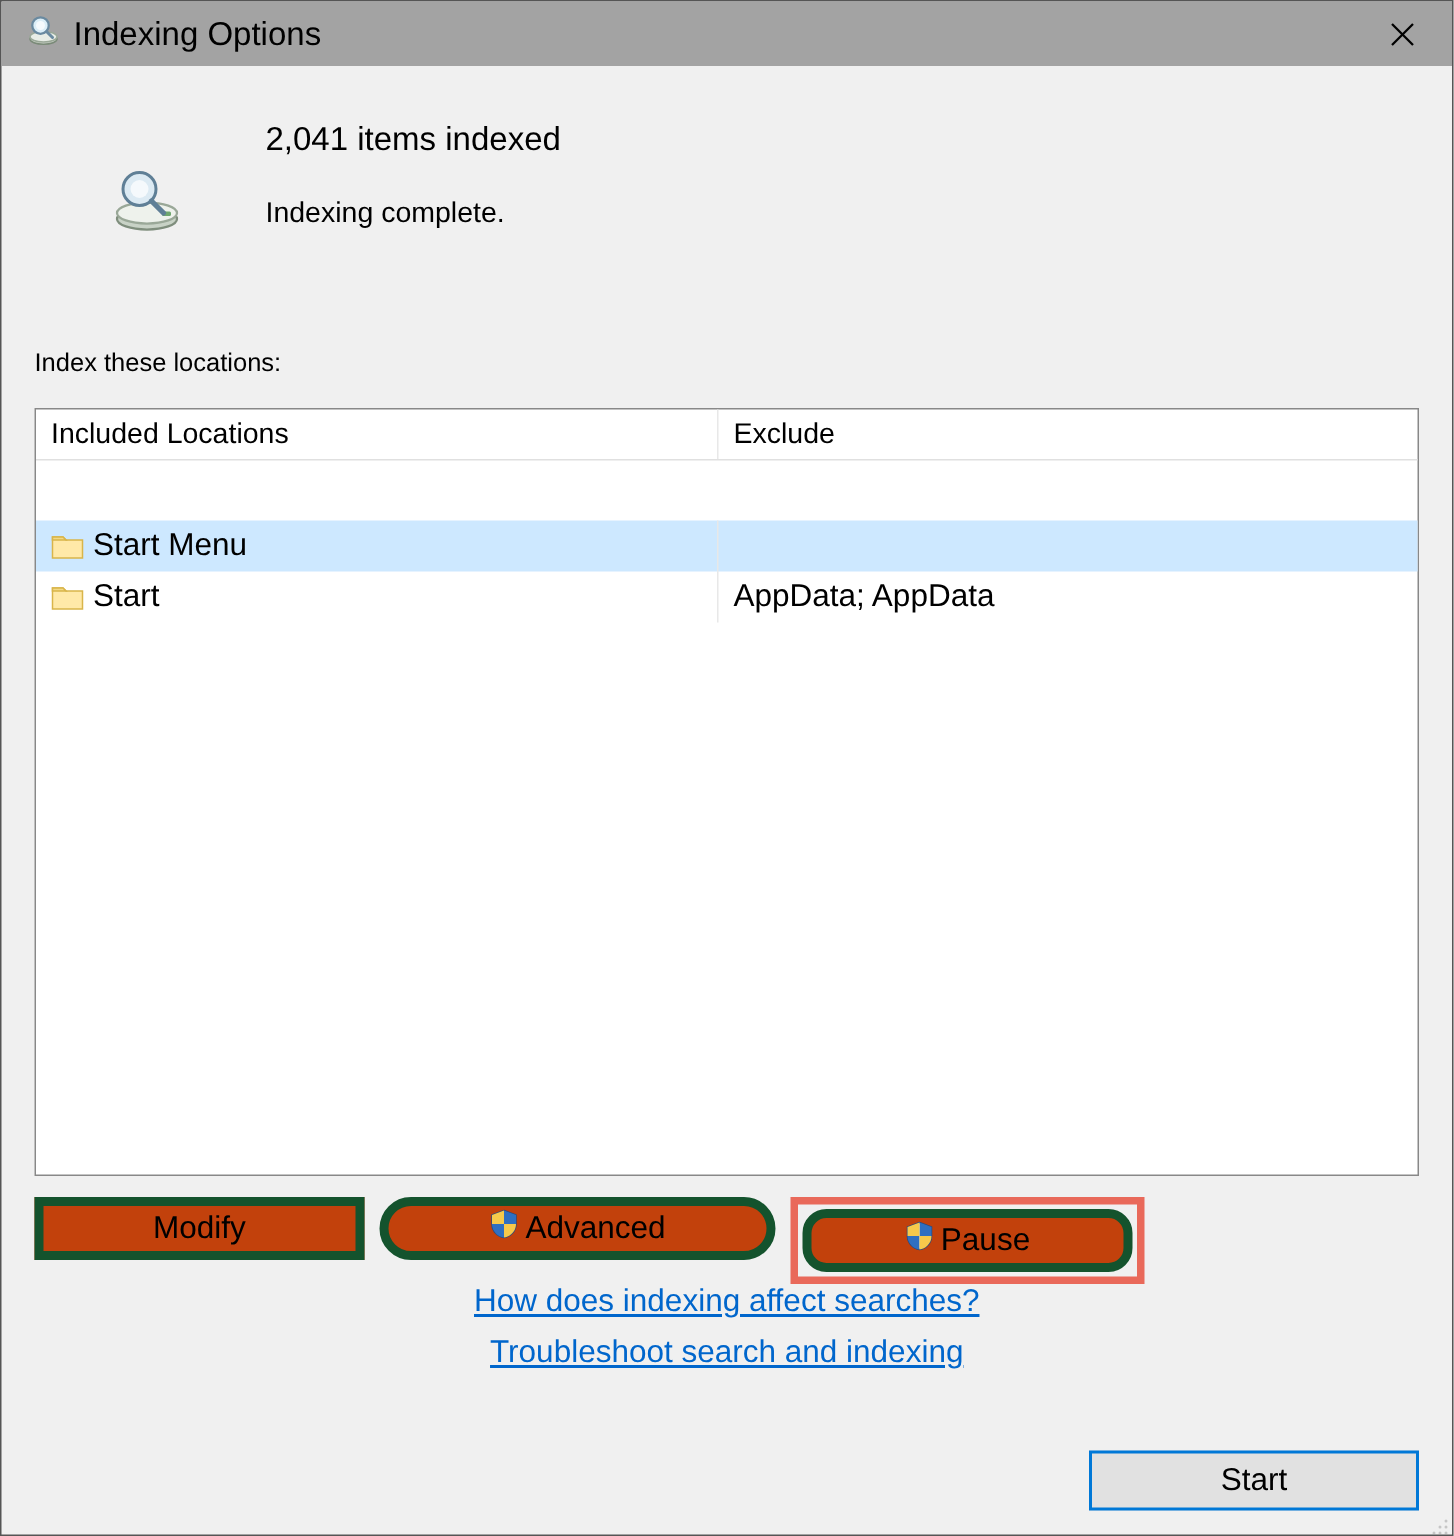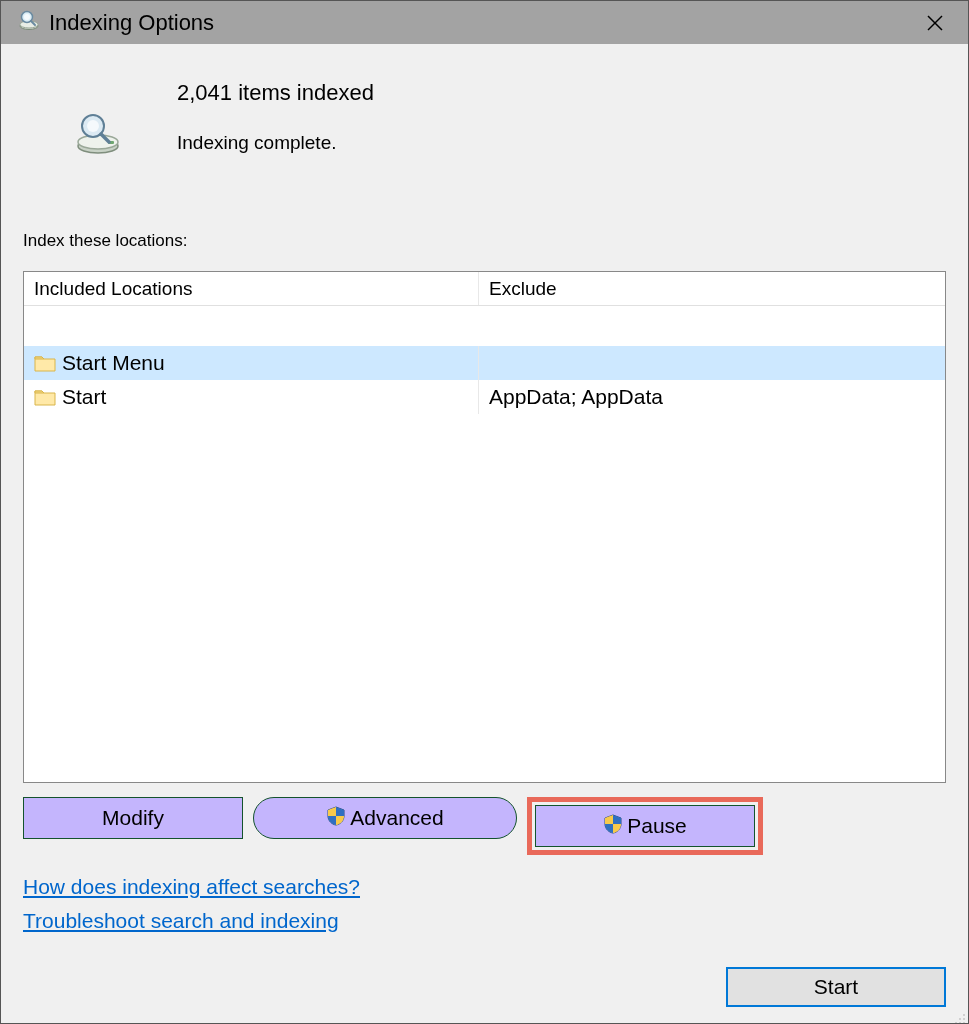--- a/index.html
+++ b/index.html
@@ -112,43 +112,43 @@
   .row-label { font-size: 21px; }
 
   
   .buttons-row {
     display: flex;
     gap: 10px;
     margin-top: 14px;
   }
   .btn {
     height: 42px;
-    background: #c4b5fd;
-    border: 1px solid #14532d;
+    background: #c2410c;
+    border: 6px solid #14532d;
     font-size: 21px;
     display: inline-flex;
     align-items: center;
     justify-content: center;
     gap: 4px;
     cursor: pointer;
     font-family: inherit;
   }
   .btn-modify { width: 220px; }
   .btn-advanced { width: 264px; border-radius: 21px; }
   .btn-pause { width: 220px; }
   .highlight-box {
     border: 5px solid #e9695a;
     padding: 3px;
     display: inline-flex;
   }
-  .highlight-box .btn { margin: 0; }
+  .highlight-box .btn { margin: 0; border-radius: 16px; }
 
   
   .links {
-    margin-top: 20px;
+    text-align: center;
   }
   .link {
     color: #0066cc;
     text-decoration: underline;
     font-size: 21px;
     cursor: pointer;
     display: inline-block;
     margin-bottom: 10px;
   }
 

